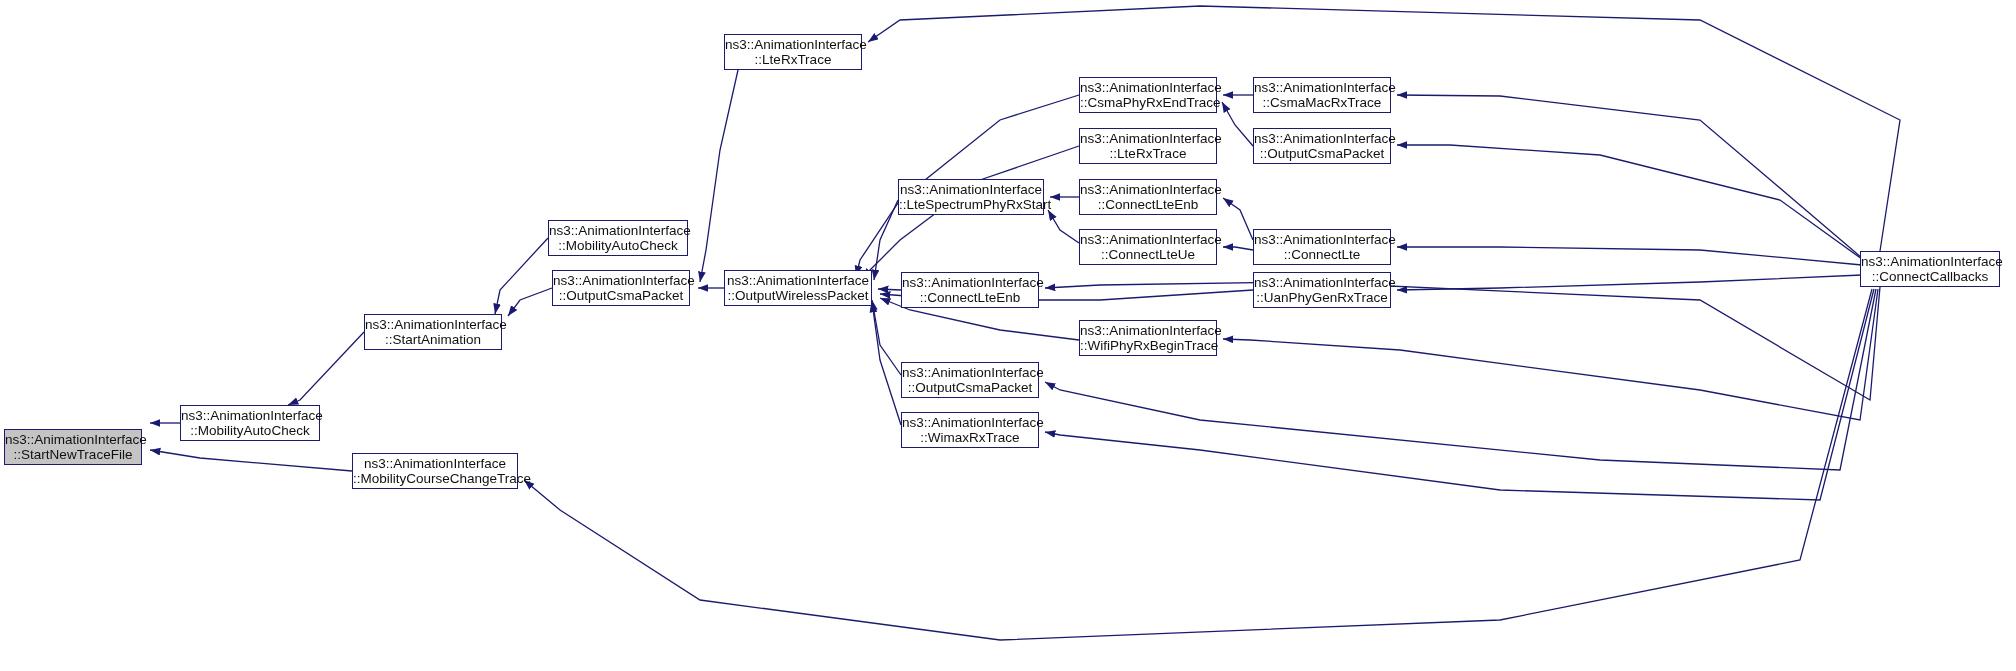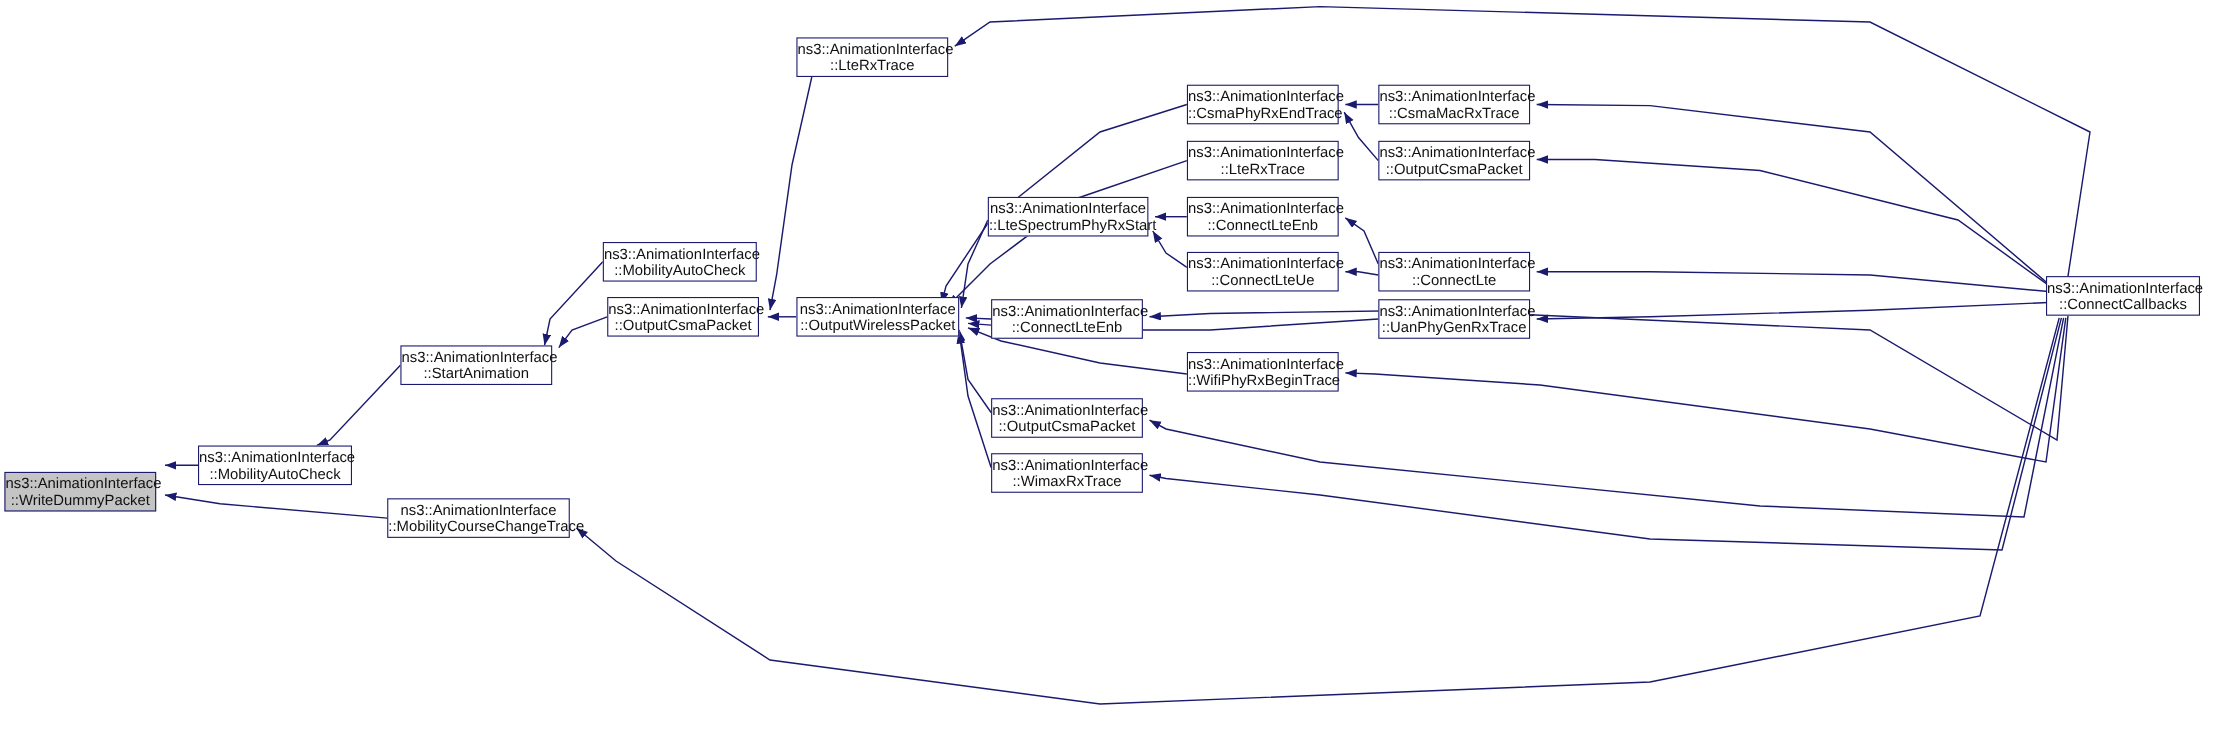--- a/index.html
+++ b/index.html
@@ -93,21 +93,21 @@
       <path d="M1880,287 L1870,400 L1700,300 L1300,282 L1100,285 L1045,288"></path>
       <path d="M1878,289 L1860,420 L1700,390 L1400,350 L1250,340 L1223,339"></path>
       <path d="M1876,289 L1840,470 L1600,460 L1200,420 L1060,390 L1045,382"></path>
       <path d="M1874,289 L1820,500 L1500,490 L1200,450 L1060,435 L1045,432"></path>
       <path d="M1872,289 L1800,560 L1500,620 L1000,640 L700,600 L560,510 L524,480"></path>
     </g>
   </svg>
 
   <div class="node highlight" style="left:4px; top:429px; width:138px; height:36px;">
     <span class="l1">ns3::AnimationInterface</span>
-    <span class="l2">::WriteDummyPacket</span>
+    <span class="l2">::StartNewTraceFile</span>
   </div>
 
   <div class="node" style="left:180px; top:405px; width:140px; height:36px;">
     <span class="l1">ns3::AnimationInterface</span>
     <span class="l2">::MobilityAutoCheck</span>
   </div>
 
   <div class="node" style="left:352px; top:453px; width:166px; height:36px;">
     <span class="l1">ns3::AnimationInterface</span>
     <span class="l2">::MobilityCourseChangeTrace</span>

